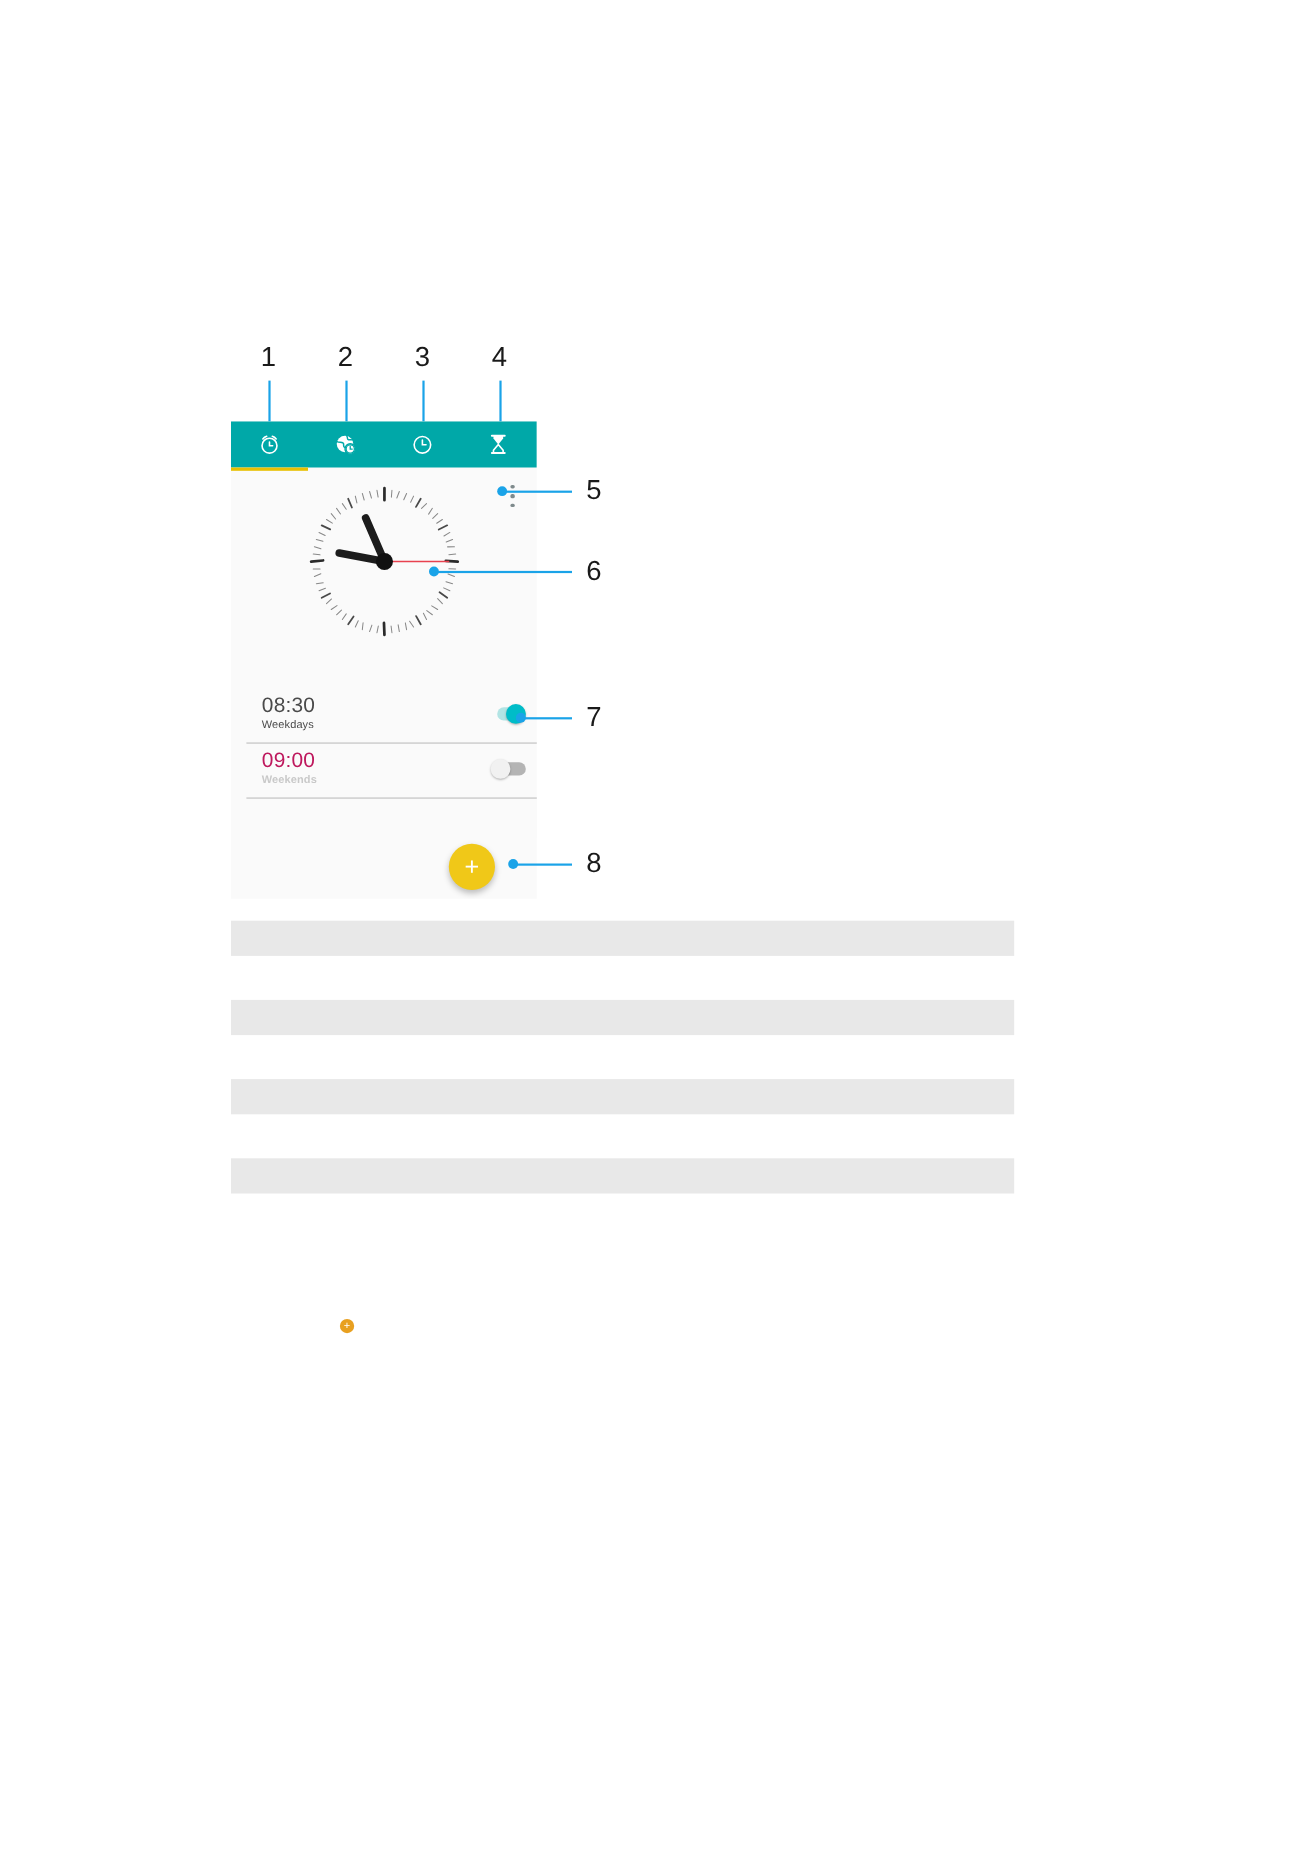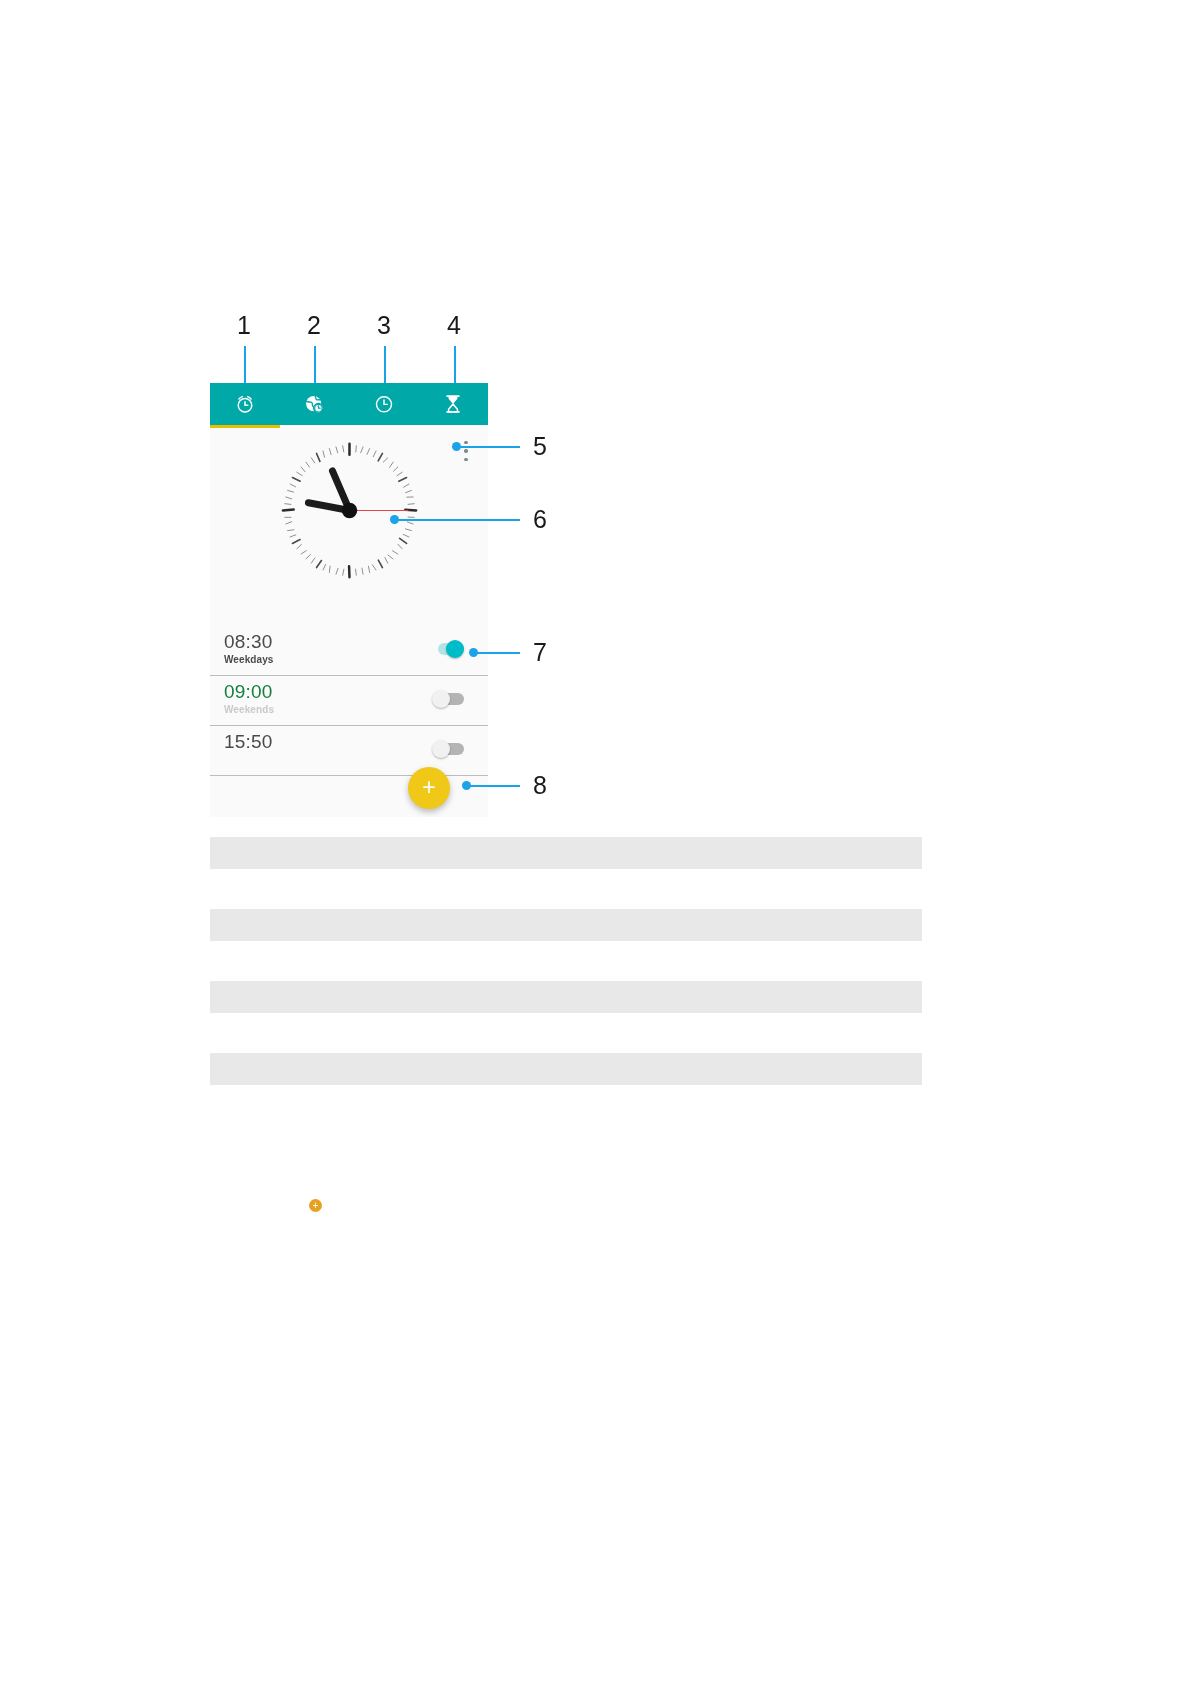--- a/index.html
+++ b/index.html
@@ -82,42 +82,42 @@
     left: 62px;
     top: 50px;
     width: 155px;
     height: 155px;
   }
   #analog-clock svg { display: block; }
 
   
   #alarm-list {
     position: absolute;
-    left: 0;
+    left: 14px;
     top: 243px;
     width: 278px;
   }
   .alarm-row {
     position: relative;
     height: 50px;
     border-bottom: 1px solid #bdbdbd;
     box-sizing: border-box;
     padding: 5px 0 0 14px;
   }
   .alarm-row.last { border-bottom: 1px solid #bdbdbd; }
   .alarm-time {
     font-size: 19px;
     color: #4a4a4a;
     letter-spacing: 0.2px;
     line-height: 22px;
   }
-  .alarm-time.dim { color: #15803d; }
+  .alarm-time.dim { color: #be185d; }
   .alarm-days {
     font-size: 10px;
-    font-weight: bold;
+    font-weight: normal;
     color: #4a4a4a;
     line-height: 13px;
     letter-spacing: 0.1px;
   }
   .alarm-days.dim { color: #c9c9c9; font-weight: bold; }
 
   .toggle {
     position: absolute;
     right: 22px;
     top: 16px;
@@ -390,28 +390,20 @@
 
     <div class="alarm-row">
       <div class="alarm-time dim">09:00</div>
       <div class="alarm-days dim">Weekends</div>
       <div class="toggle off">
         <span class="track"></span>
         <span class="knob"></span>
       </div>
     </div>
 
-    <div class="alarm-row last">
-      <div class="alarm-time">15:50</div>
-      <div class="alarm-days"></div>
-      <div class="toggle off">
-        <span class="track"></span>
-        <span class="knob"></span>
-      </div>
-    </div>
 
     <div id="list-footer"></div>
   </div>
 
   <div id="fab">
     <div class="fab-circle">
       <span class="fab-plus">+</span>
     </div>
   </div>
 

